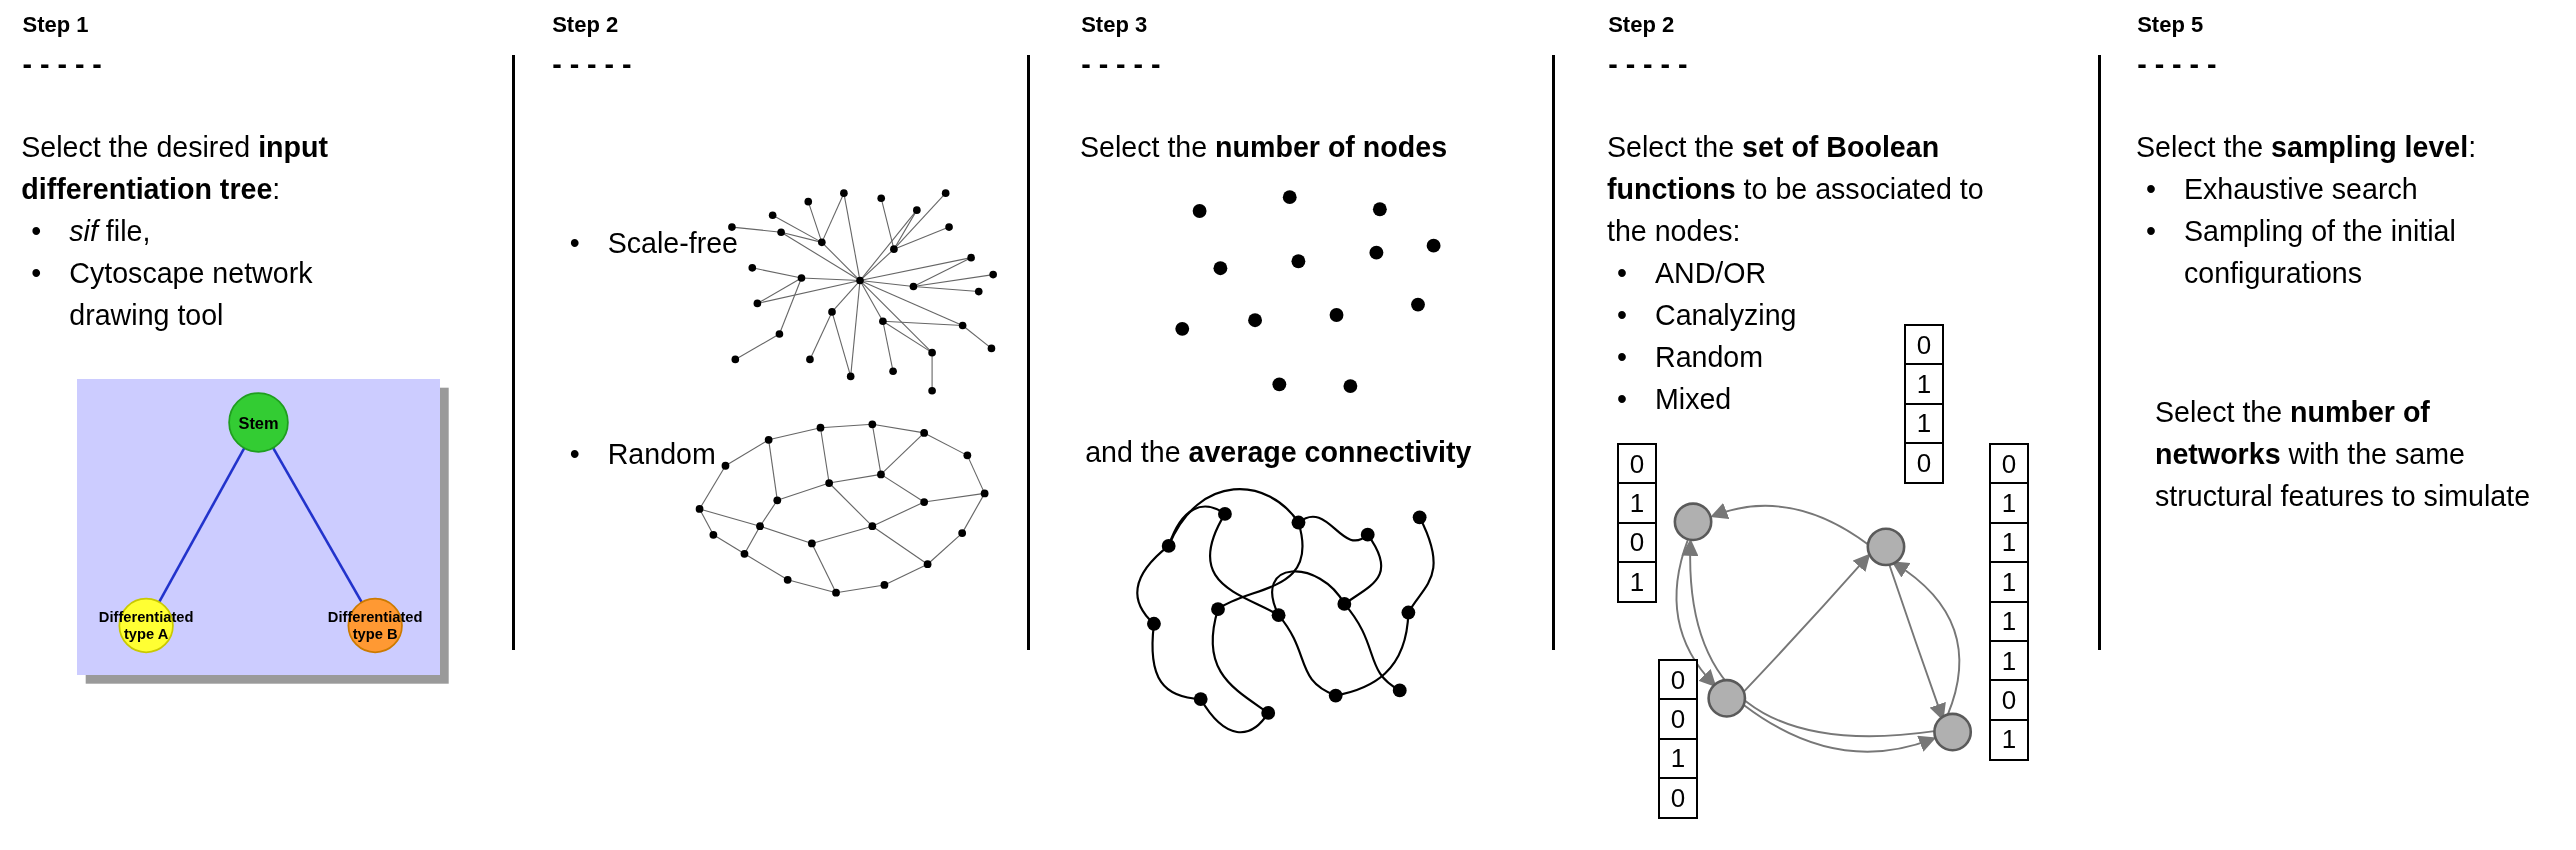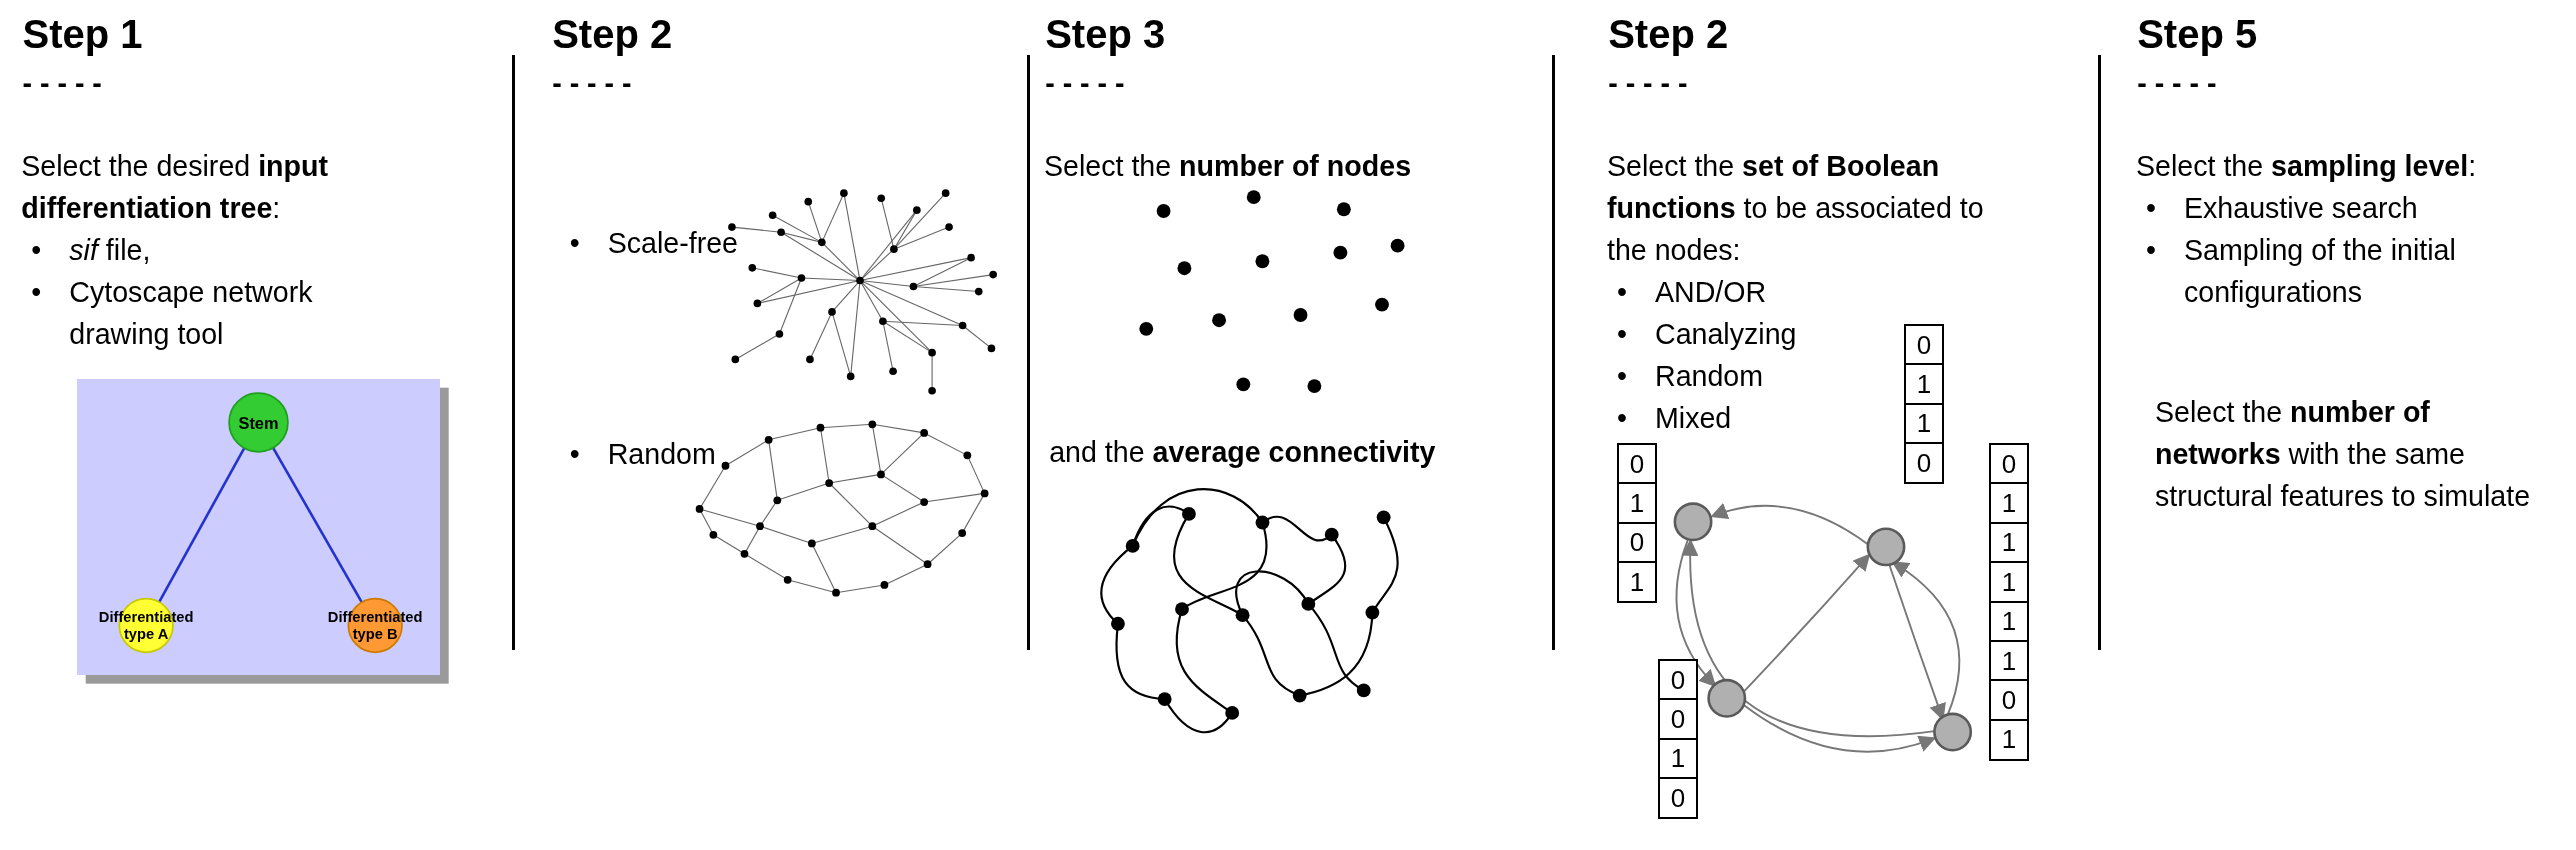--- a/index.html
+++ b/index.html
@@ -5,21 +5,21 @@
   * { box-sizing: border-box; margin: 0; padding: 0; }
   body { background: #ffffff; }
   .canvas {
     position: relative; width: 2576px; height: 851px;
     background: #ffffff; color: #000;
     font-family: "Liberation Sans", sans-serif;
     overflow: hidden;
   }
   .divider { position: absolute; top: 55px; height: 595px; width: 2.6px; background: #000; }
   .col { position: absolute; top: 0; height: 851px; }
-  .step-title { margin: 12px 0 0 5.2px; font-size: 40px; font-weight: bold; }
+  .step-title { margin: 12px 0 0 5.2px; font-size: 22px; font-weight: bold; }
   .step-dashes { margin: 10.4px 0 0 5.2px; font-size: 28.6px; font-weight: bold; }
   .intro, .para { margin-left: 4px; font-size: 28.6px; line-height: 42px; }
   .intro { margin-top: 45px; }
   .bullet-row { display: flex; margin-left: 14px; font-size: 28.6px; line-height: 42px; }
   .bullet-marker { flex: 0 0 38px; }
   .abs { position: absolute; }
   .tt { position: absolute; display: flex; flex-direction: column; }
   .tt-cell {
     width: 40px; height: 42px; border: 2.6px solid #000; margin-top: -2.6px;
     background: #fff; display: flex; align-items: center; justify-content: center;
@@ -218,21 +218,21 @@
           <circle cx="178" cy="88" r="4.5"></circle>
           <circle cx="238" cy="78" r="4.5"></circle>
         <circle cx="288" cy="110" r="4.5"></circle>
           <circle cx="228" cy="138" r="4.5"></circle>
           <circle cx="158" cy="158" r="4.5"></circle>
         <circle cx="98" cy="138" r="4.5"></circle>
       </g>
     </svg>
   </div>
 
-  <div class="col" style="left:1040px;width:459px">
+  <div class="col" style="left:1076px;width:459px">
     <div class="step-title">Step 3</div>
     <div class="step-dashes">- - - - -</div>
     <div class="intro"><span>Select the </span><b>number of nodes</b></div>
 
     <svg class="abs" style="left:82px;top:185px" width="286" height="221" viewBox="0 0 330 255">
       <g fill="#000">
         <circle cx="48" cy="30" r="8"></circle>
           <circle cx="152" cy="14" r="8"></circle>
           <circle cx="256" cy="28" r="8"></circle>
         <circle cx="72" cy="96" r="8"></circle>

